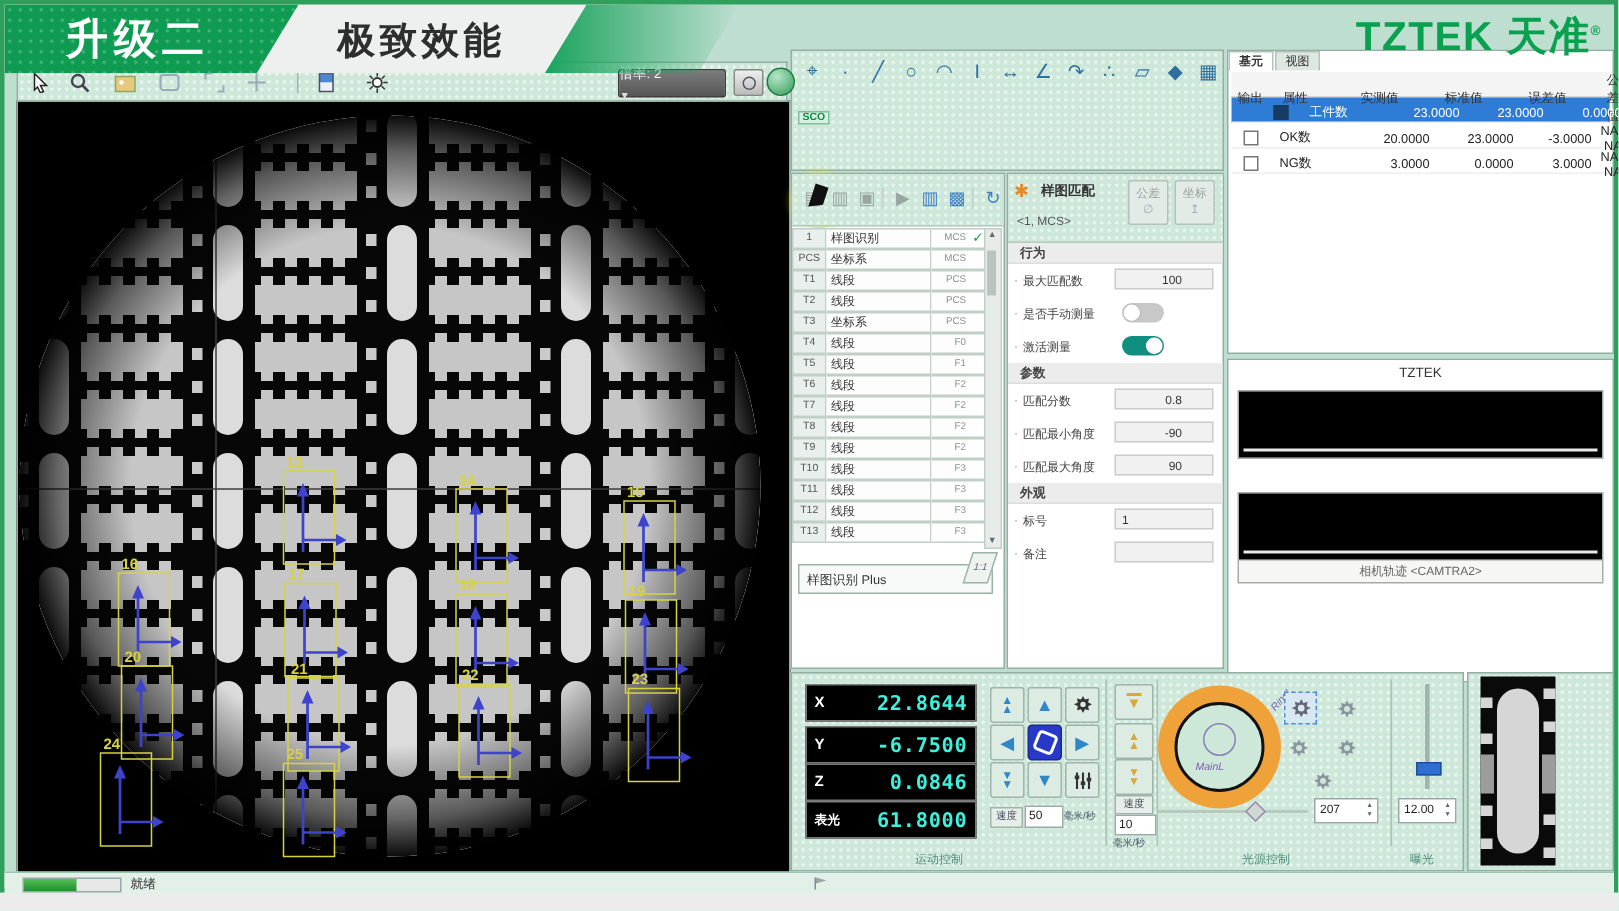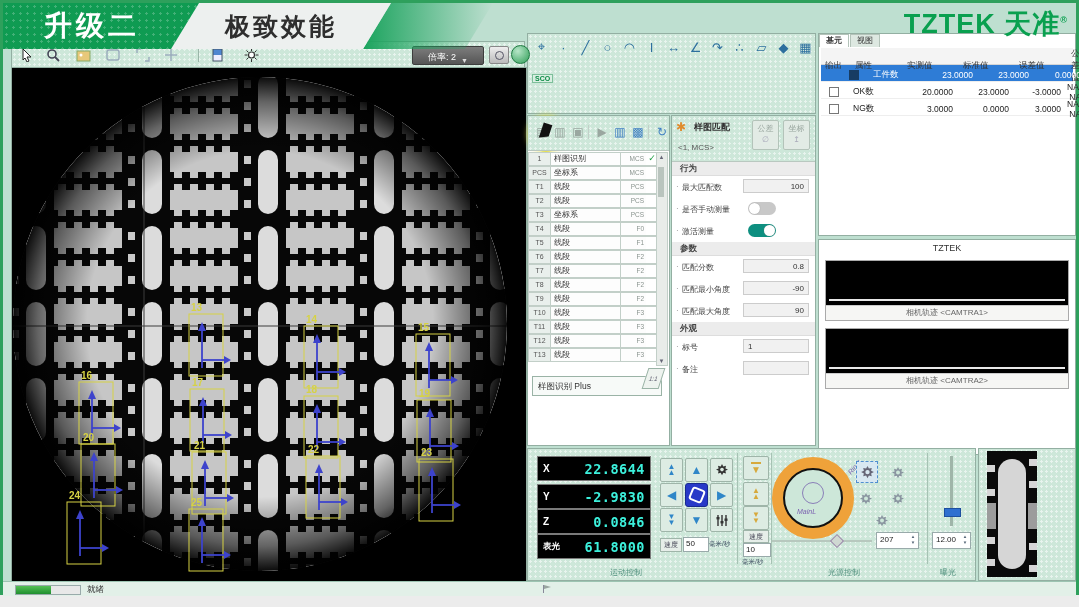--- a/index.html
+++ b/index.html
@@ -25,21 +25,21 @@
       background:linear-gradient(90deg,#1aa35d,rgba(26,163,93,0));
       clip-path:polygon(28px 0,100% 0,calc(100% - 28px) 100%,0 100%);}
   #logo{right:8px;top:3px;z-index:14;color:#09a04f;font-weight:bold;font-size:27px;letter-spacing:1px;}
   #logo sup{font-size:9px;}
 
   
   #vp-toolbar{left:8px;top:38px;width:514px;height:26px;z-index:5;border:1px solid #93afa2;border-bottom:none;box-sizing:border-box;}
   .vicon{position:absolute;top:4px;width:18px;height:18px;display:flex;align-items:center;justify-content:center;}
   .vsep{position:absolute;top:5px;width:1px;height:15px;background:#9ab5a8;}
   #mag-dropdown{left:400px;top:4px;width:70px;height:17px;background:linear-gradient(#7d7d7d,#555);
-      border:1px solid #3d3d3d;border-radius:2px;color:#fff;font-size:9px;display:flex;align-items:flex-end;justify-content:center;gap:5px;}
+      border:1px solid #3d3d3d;border-radius:2px;color:#fff;font-size:9px;display:flex;align-items:flex-start;justify-content:center;gap:5px;flex-direction:column;}
   #mag-dropdown .car{font-size:7px;color:#ddd;}
   #cam-btn{left:477px;top:4px;width:18px;height:16px;background:linear-gradient(#eee,#bbb);border:1px solid #888;border-radius:2px;}
   #cam-btn i{position:absolute;left:5px;top:4px;width:7px;height:7px;border:1.5px solid #556;border-radius:50%;}
   #globe-btn{left:499px;top:3px;width:17px;height:17px;border-radius:50%;
       background:radial-gradient(circle at 35% 30%,#b7e6c8,#2f9e57);border:1px solid #1d7a40;}
   #viewport{left:8px;top:64px;width:514px;height:514px;background:#000;border:1px solid #93afa2;box-sizing:content-box;}
 
   
   #tools-panel{left:524px;top:30px;width:289px;height:81px;border:1px solid #93afa2;box-sizing:border-box;}
   #measure-toolbar{position:absolute;left:4px;top:3px;display:flex;gap:3px;}
@@ -80,21 +80,21 @@
   .paw{position:absolute;left:4px;top:4px;font-size:12px;color:#e08b2d;}
   .hbtn{position:absolute;top:4px;width:27px;height:30px;background:#e2ebe5;border:1px solid #b3c3b9;border-radius:2px;
         color:#98a59e;font-size:8px;text-align:center;line-height:1.4;padding-top:2px;box-sizing:border-box;}
   .hbtn .g{display:block;font-size:8px;color:#aab;}
   .sect{height:13px;background:#ececec;border-bottom:1px solid #ddd;font-size:8.5px;font-weight:bold;color:#444;
         line-height:13px;padding-left:8px;}
   .frow{position:relative;height:22px;}
   .frow .lbl{position:absolute;left:10px;top:6px;font-size:8px;color:#444;}
   .frow .dot{position:absolute;left:4px;top:6px;font-size:8px;color:#999;}
   .finput{position:absolute;right:6px;top:3px;width:66px;height:14px;background:#f1f1f1;border:1px solid #ccc;
-        font-size:8px;color:#333;text-align:right;line-height:14px;padding-right:4px;box-sizing:border-box;}
+        font-size:8px;color:#333;text-align:right;line-height:14px;padding-right:20px;box-sizing:border-box;}
   .toggle{position:absolute;left:76px;top:4px;width:28px;height:13px;border-radius:7px;background:#c8c8c8;}
   .toggle .knob{position:absolute;left:1px;top:1px;width:11px;height:11px;border-radius:50%;background:#fff;box-shadow:0 0 1px #888;}
   .toggle.on{background:#0e8f80;}
   .toggle.on .knob{left:auto;right:1px;}
 
   
   #results-panel{left:815px;top:30px;width:258px;height:203px;background:#fff;border:1px solid #93afa2;box-sizing:border-box;}
   #res-tabs{position:absolute;left:0;top:0;height:13px;display:flex;gap:1px;}
   .tab{font-size:8px;color:#333;background:#dde8e1;border:1px solid #b3c3b9;border-bottom:none;padding:0 6px;line-height:12px;}
   .tab.sel{background:#fff;font-weight:bold;}
@@ -627,40 +627,39 @@
           </div>
       </div>
     </div>
 
     <div class="abs" id="cameras-panel">
       <div id="cam-title">TZTEK</div>
       <div class="camcard" style="top:20px">
         <div class="camimg">
             <div class="wline"></div>
           </div>
-        <div class="camcap">相机轨迹 &lt;CAMTRA1&gt;</div>
       </div>
       <div class="camcard" style="top:88px">
         <div class="camimg">
             <div class="wline"></div>
           </div>
         <div class="camcap">相机轨迹 &lt;CAMTRA2&gt;</div>
       </div>
     </div>
 
     <div class="abs dotted" id="bottom-panel">
 
       <div id="dro">
           <div class="lcd" style="top: 7px;">
             <span class="l">X</span>
             <span class="v">22.8644</span>
           </div>
           <div class="lcd" style="top: 35px;">
             <span class="l">Y</span>
-            <span class="v">-2.9830</span>
+            <span class="v">-6.7500</span>
           </div>
           <div class="lcd" style="top: 60px;">
             <span class="l">Z</span>
             <span class="v">0.0846</span>
           </div>
           <div class="lcd" style="top: 85px;">
             <span class="l" style="font-size: 8.5px;">表光</span>
             <span class="v">61.8000</span>
           </div>
         </div>

